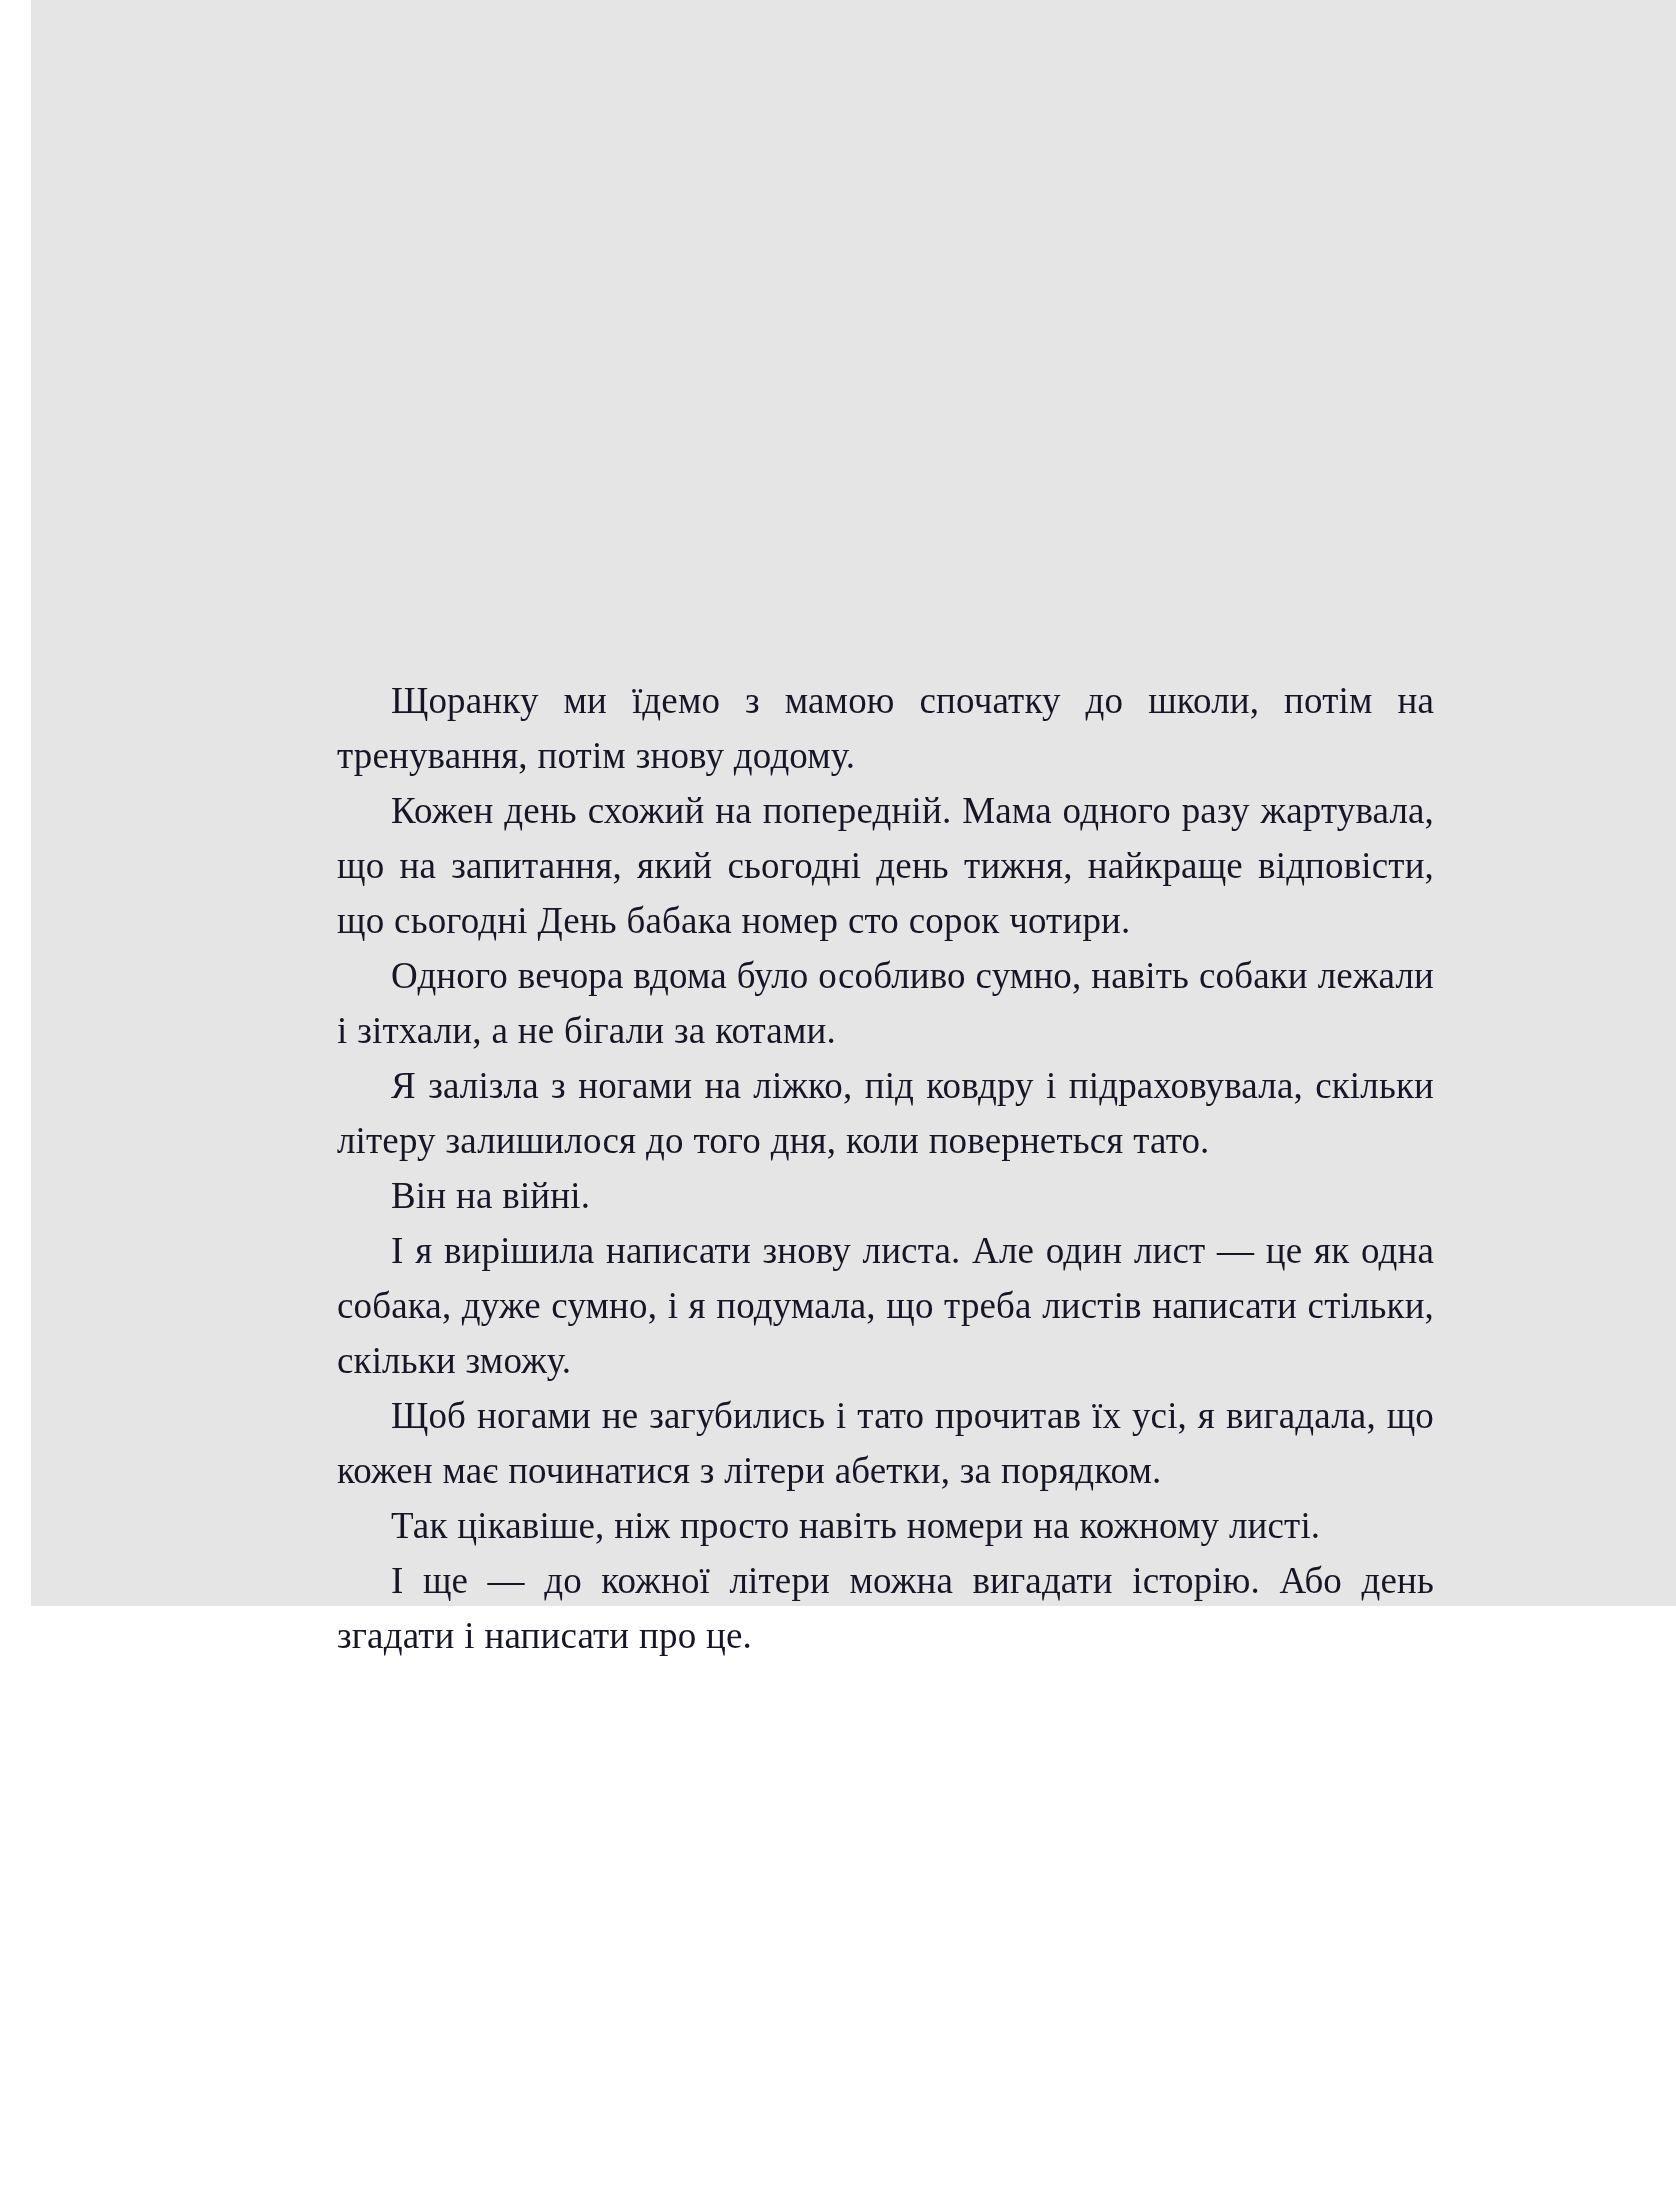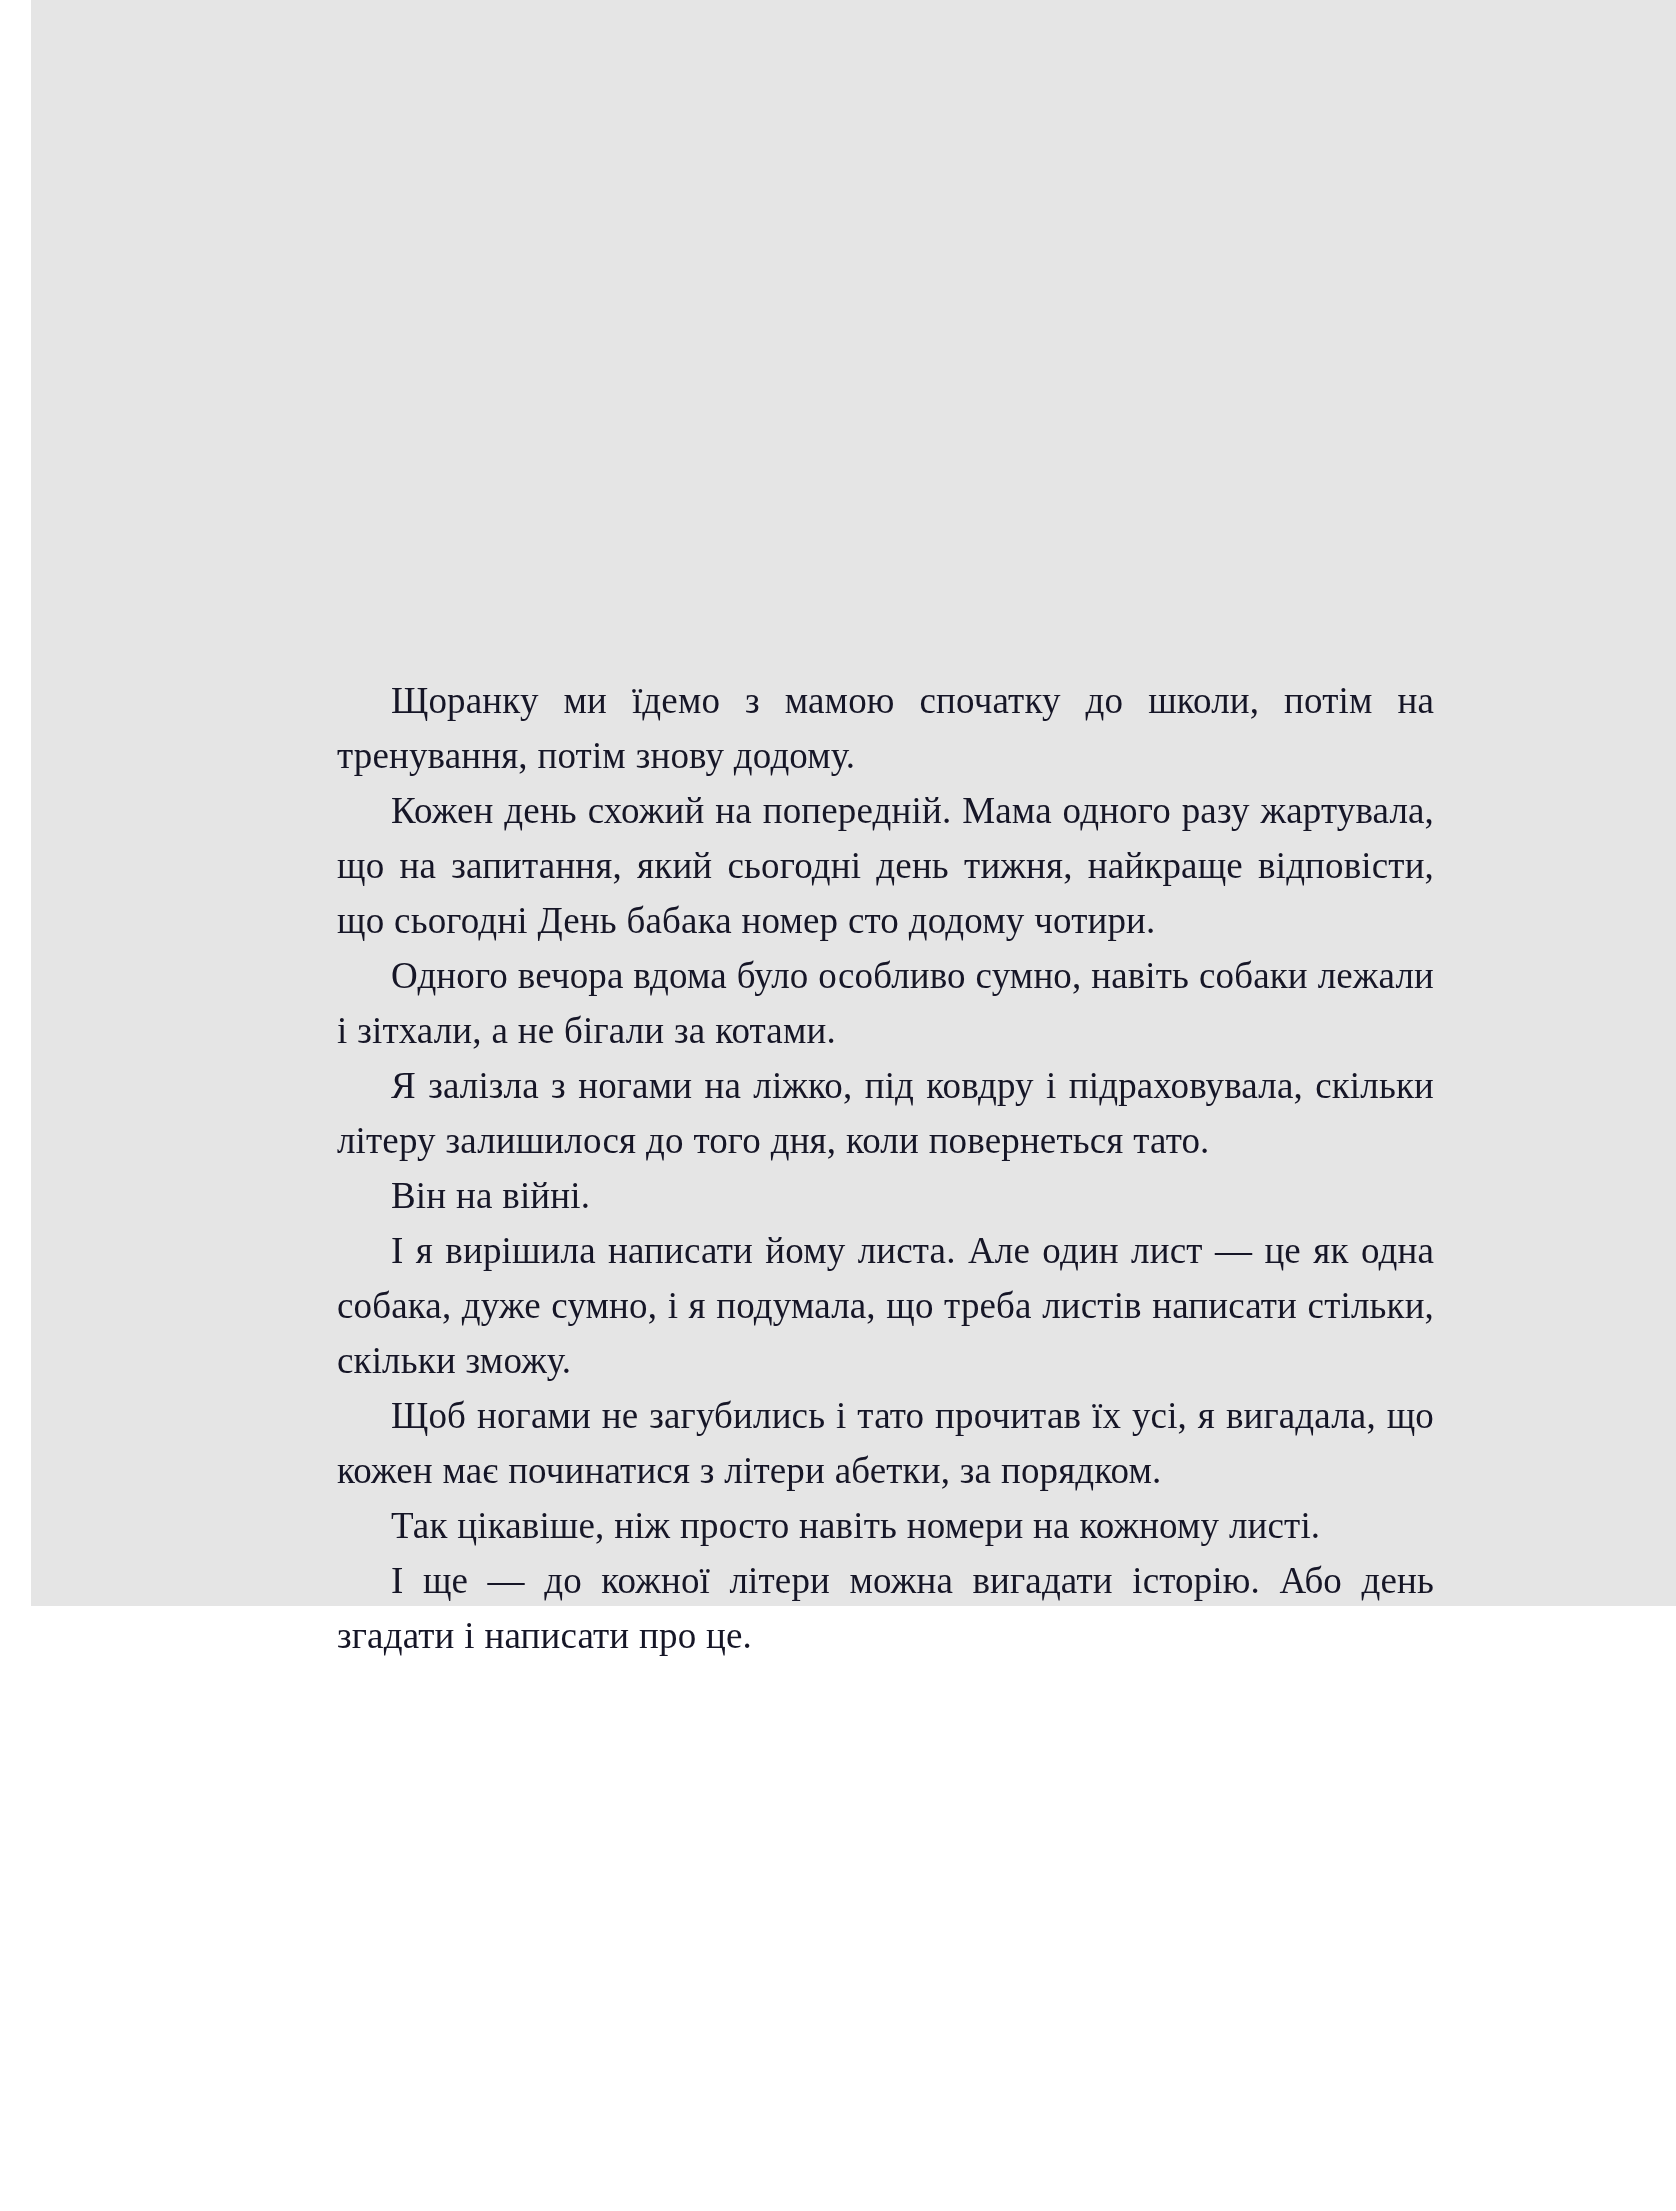--- a/index.html
+++ b/index.html
@@ -61,29 +61,29 @@
 </style>
 </head>
 <body>
 
 <div class="page">
 
   <div class="text-column">
 
     <p class="para">Щоранку ми їдемо з мамою спочатку до школи, потім на тренування, потім знову додому.</p>
 
-    <p class="para">Кожен день схожий на попередній. Мама одного разу жартувала, що на запитання, який сьогодні день тижня, найкраще відповісти, що сьогодні День бабака номер сто додому чотири.</p>
+    <p class="para">Кожен день схожий на попередній. Мама одного разу жартувала, що на запитання, який сьогодні день тижня, найкраще відповісти, що сьогодні День бабака номер сто сорок чотири.</p>
 
     <p class="para">Одного вечора вдома було особливо сумно, навіть собаки лежали і зітхали, а не бігали за котами.</p>
 
     <p class="para">Я залізла з ногами на ліжко, під ковдру і підраховувала, скільки літеру залишилося до того дня, коли повернеться тато.</p>
 
     <p class="para">Він на війні.</p>
 
-    <p class="para">І я вирішила написати йому листа. Але один лист — це як одна собака, дуже сумно, і я подумала, що треба листів написати стільки, скільки зможу.</p>
+    <p class="para">І я вирішила написати знову листа. Але один лист — це як одна собака, дуже сумно, і я подумала, що треба листів написати стільки, скільки зможу.</p>
 
     <p class="para">Щоб ногами не загубились і тато прочитав їх усі, я вигадала, що кожен має починатися з літери абетки, за порядком.</p>
 
     <p class="para">Так цікавіше, ніж просто навіть номери на кожному листі.</p>
 
     <p class="para">І ще — до кожної літери можна вигадати історію. Або день згадати і написати про це.</p>
 
 
   </div>
 

